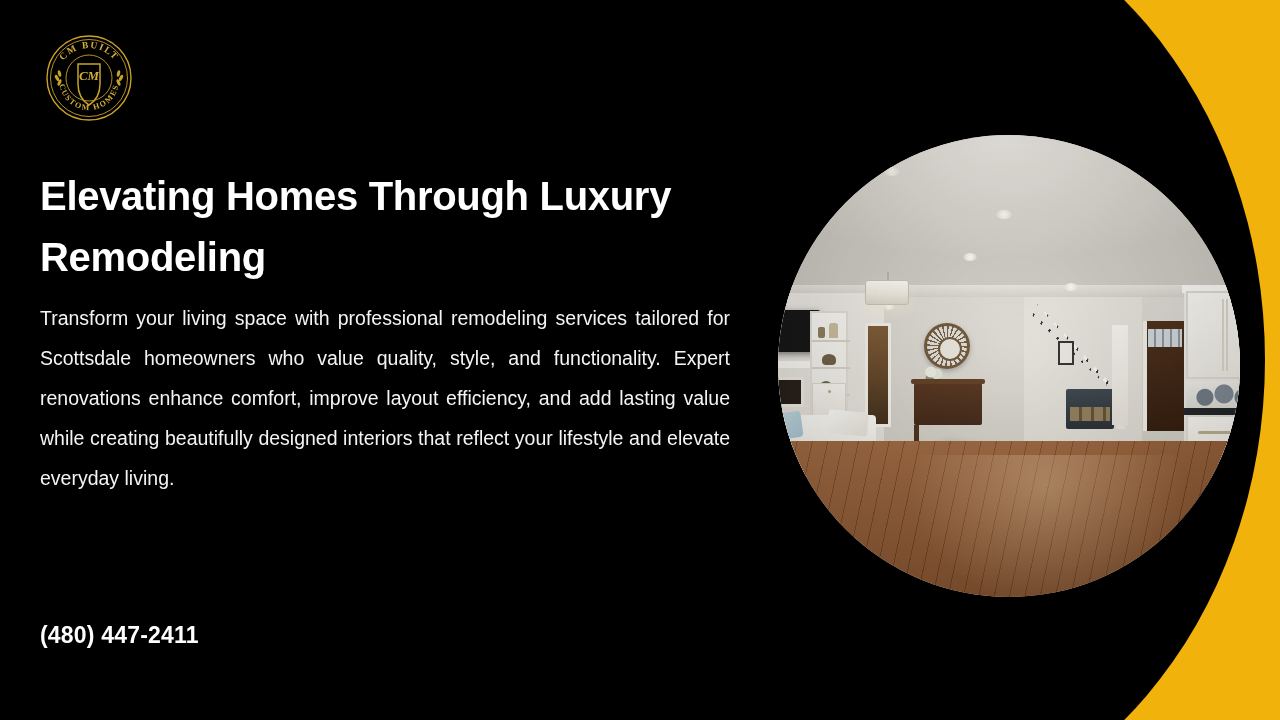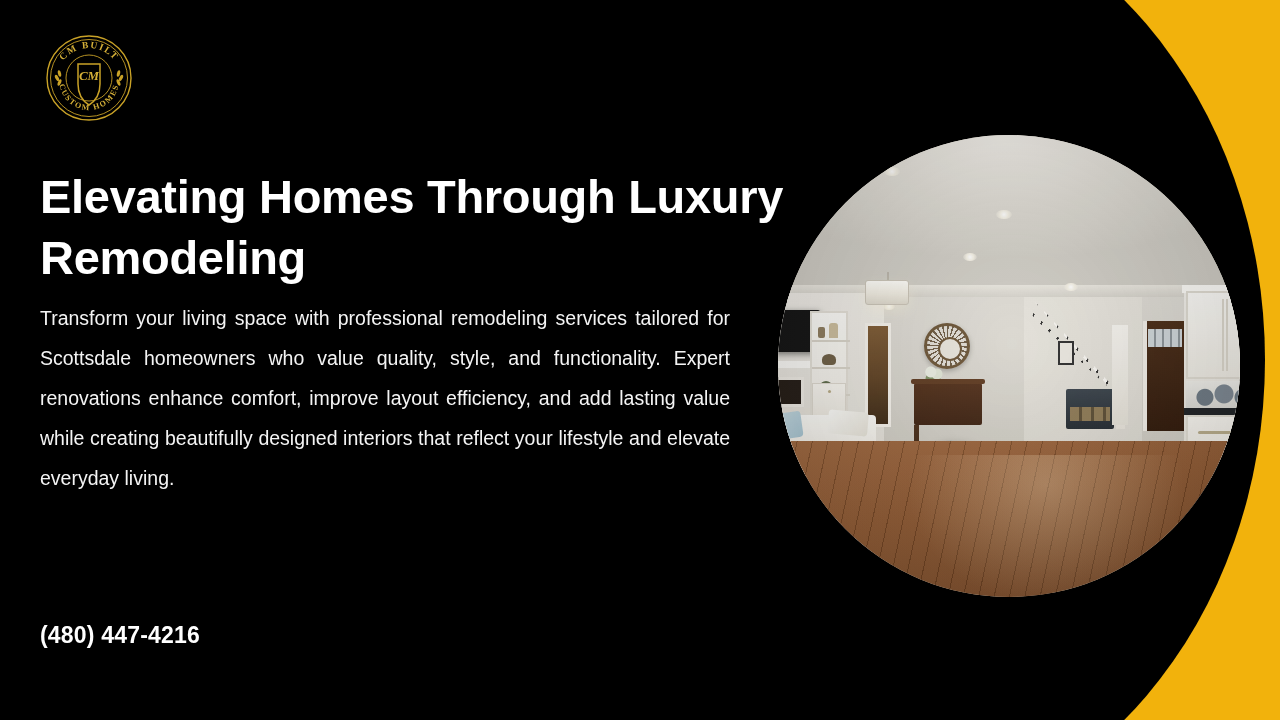--- a/index.html
+++ b/index.html
@@ -410,21 +410,21 @@
     left:-1px; top:28px;
     width:100px; height:100px;
   }
   .logo svg { display:block; width:100px; height:100px; }
 
   .headline {
     position:absolute;
     left:0; top:166px;
     width:790px;
     color:#ffffff;
-    font-size:47px;
+    font-size:40px;
     font-weight:bold;
     line-height:61px;
     letter-spacing:-0.3px;
     font-family:"Liberation Sans", sans-serif;
   }
 
   .subcopy {
     position:absolute;
     left:0; top:298px;
     width:690px;
@@ -596,15 +596,15 @@
           <textPath href="#arcBottom" startOffset="50%" text-anchor="middle">CUSTOM HOMES</textPath>
         </text>
       </svg>
     </div>
 
     <h1 class="headline">Elevating Homes Through Luxury Remodeling</h1>
 
     <p class="subcopy">Transform your living space with professional remodeling services tailored for Scottsdale homeowners who value quality, style, and functionality. Expert renovations enhance comfort, improve layout efficiency, and add lasting value while creating beautifully designed interiors that reflect your lifestyle and elevate everyday living.</p>
 
 
-    <div class="phone">(480) 447-4216</div>
+    <div class="phone">(480) 447-2411</div>
   </div>
 </div>
 
 </body></html>

